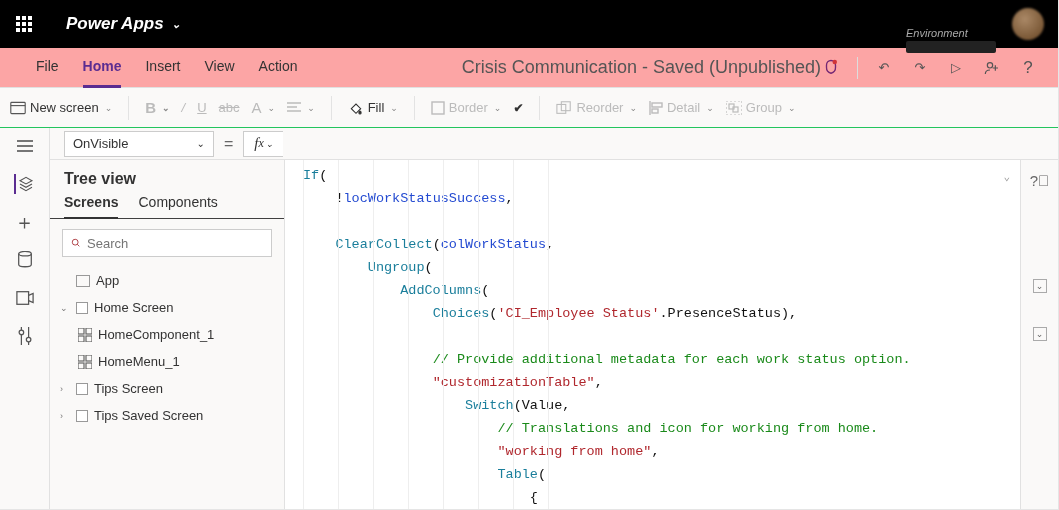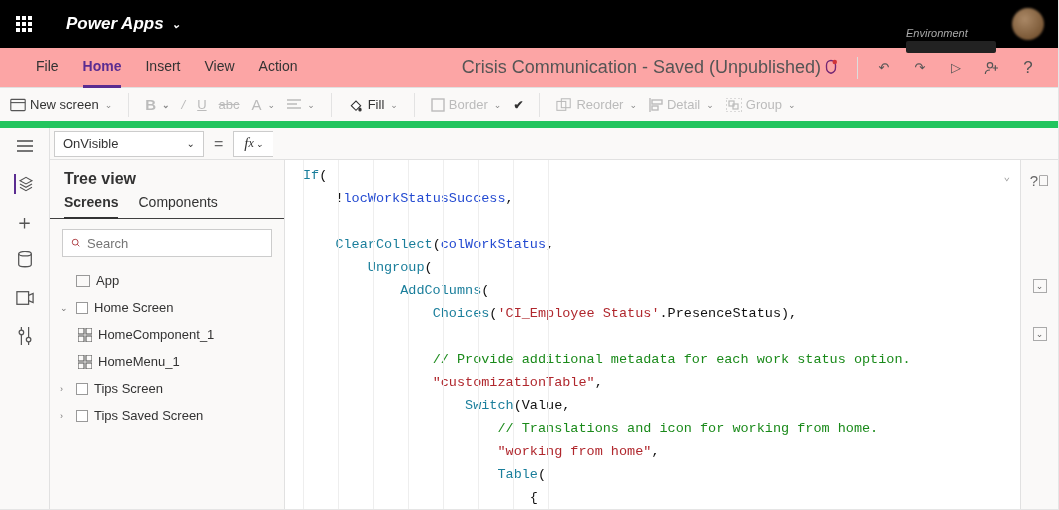--- a/index.html
+++ b/index.html
@@ -20,38 +20,38 @@
   .menubar .menu { display: flex; gap: 24px; padding-left: 36px; }
   .menubar .menu span { font-size: 14px; color:#333; padding-bottom:4px; cursor:pointer; }
   .menubar .menu span.active { color:#5b2d91; font-weight:600; position:relative; }
   .menubar .menu span.active::after{ content:""; position:absolute; left:0; right:0; bottom:-10px; height:3px; background:#5b2d91; }
   .menubar-center { flex:1; text-align:right; font-size:18px; color:#555; }
   .menubar-right { display:flex; align-items:center; gap:16px; padding-right:20px; }
   .menubar-right .sep { width:1px; height:22px; background:#ddd; }
   .icon-btn { width:20px; height:20px; display:flex; align-items:center; justify-content:center; color:#555; cursor:pointer; }
   
   
-  .toolbar { height: 40px; border-bottom: 7px solid #22c55e; display: flex; align-items: center; gap: 12px; padding: 0 10px; color:#999; background:#faf9f8; }
+  .toolbar { height: 40px; border-bottom: 1px solid #22c55e; display: flex; align-items: center; gap: 12px; padding: 0 10px; color:#999; background:#faf9f8; }
   .toolbar .sep { width:1px; height:24px; background:#e3e3e3; margin:0 4px; }
   .toolbar .tool { display:flex; align-items:center; gap:4px; font-size:13px; }
   .toolbar .active-tool { color:#333; }
   .chev-sm{ font-size:9px; color:#888; margin-left:2px; }
   .tool-disabled{ color:#bbb; }
   
   
   .main { display:flex; height: calc(510px - 48px - 40px - 40px); }
   .left-rail { width: 50px; border-right:1px solid #e1e1e1; display:flex; flex-direction:column; align-items:center; padding-top:8px; gap:18px; background:#faf9f8; }
   .left-rail .rail-btn{ width:20px; height:20px; color:#555; cursor:pointer; display:flex; align-items:center; justify-content:center; }
   .rail-btn.active { border-left: 2px solid #5b2d91; margin-left:-2px; padding-left:2px;}
   
   .center { flex:1; display:flex; flex-direction:column; }
   
   
   .formula-row { height: 32px; display:flex; align-items:center; border-bottom:1px solid #e1e1e1; background:#faf9f8;}
-  .prop-select { width:150px; height:26px; border:1px solid #ccc; background:#fff; margin-left:4px; display:flex; align-items:center; justify-content:space-between; padding:0 8px; font-size:13px; color:#333; }
+  .prop-select { width:150px; height:26px; border:1px solid #ccc; background:#fff; margin-left:14px; display:flex; align-items:center; justify-content:space-between; padding:0 8px; font-size:13px; color:#333; }
   .eq { padding:0 10px; font-size:16px; color:#666; }
   .fx-box { width:40px; height:26px; border:1px solid #ccc; border-right:none; display:flex; align-items:center; justify-content:center; font-style:italic; background:#fff; font-family: 'Segoe UI', serif;}
   .fx-box span.f { font-size:15px;} .fx-box span.x{font-size:12px;}
   .code-wrap{ flex:1; height:100%; position:relative; }
   
   
   .columns { flex:1; display:flex; overflow:hidden; }
   .tree-panel { width: 235px; border-right:1px solid #e1e1e1; background:#faf9f8; display:flex; flex-direction:column; }
   .tree-title { font-size:16px; font-weight:600; padding:10px 14px 6px; }
   .tree-tabs { display:flex; gap:20px; padding:0 14px; border-bottom:1px solid #404040; }

